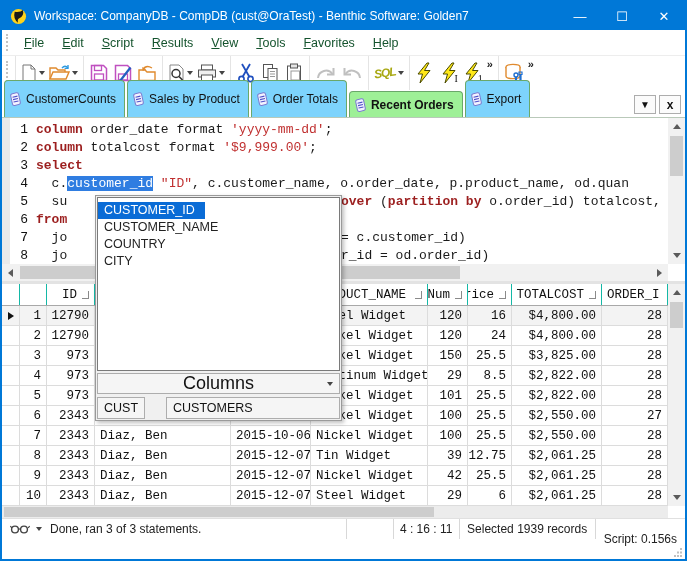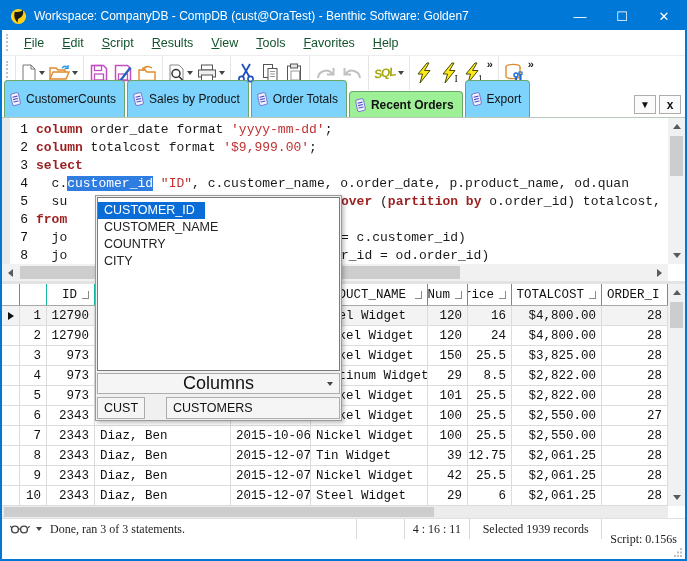--- a/index.html
+++ b/index.html
@@ -90,21 +90,21 @@
   .popup-item { font-size:12.5px; color:#222; padding:0 6px; height:17px; line-height:17px; white-space:nowrap; }
   .popup-item.selected { background:#0a6cd6; color:#fff; display:inline-block; min-width:0; padding-right:10px; }
   .popup-combo { margin-top:2px; height:21px; background:#f5f5f5; border:1px solid #adadad; display:flex; align-items:center; font-size:18px; color:#111; position:relative; justify-content:center; }
   .popup-combo .ddarrow { position:absolute; right:6px; }
   .popup-tabs { margin-top:3px; display:flex; gap:21px; }
   .popup-tab { height:22px; background:#f5f5f5; border:1px solid #adadad; font-size:12.5px; color:#111; display:flex; align-items:center; padding:0 6px; }
   .popup-tab.wide { width:188px; justify-content:flex-start; }
 
   
   .statusbar { position:absolute; left:0; top:516px; width:683px; height:41px; background:#fff; font-size:12px; color:#222; }
-  .status-row1 { display:flex; height:21px; border-top:1px solid #e0e0e0; align-items:center;font-family:Liberation Serif, serif; }
+  .status-row1 { display:flex; height:21px; border-top:1px solid #e0e0e0; align-items:center; }
   .status-cell { height:100%; display:flex; align-items:center; padding:0 8px; border-right:1px solid #d8d8d8; white-space:nowrap; }
   .status-msg { width:365px; }
   .status-blank { width:49px; }
   .status-time { width:66px; justify-content:center; }
   .status-sel { width:136px; justify-content:center; }
   .status-script { flex:1; border-right:none; justify-content:center;margin-top:20px; }
   .status-row2 { position:relative; height:20px; }
   .resize-grip { position:absolute; right:2px; bottom:2px; }
 </style>
 </head>

